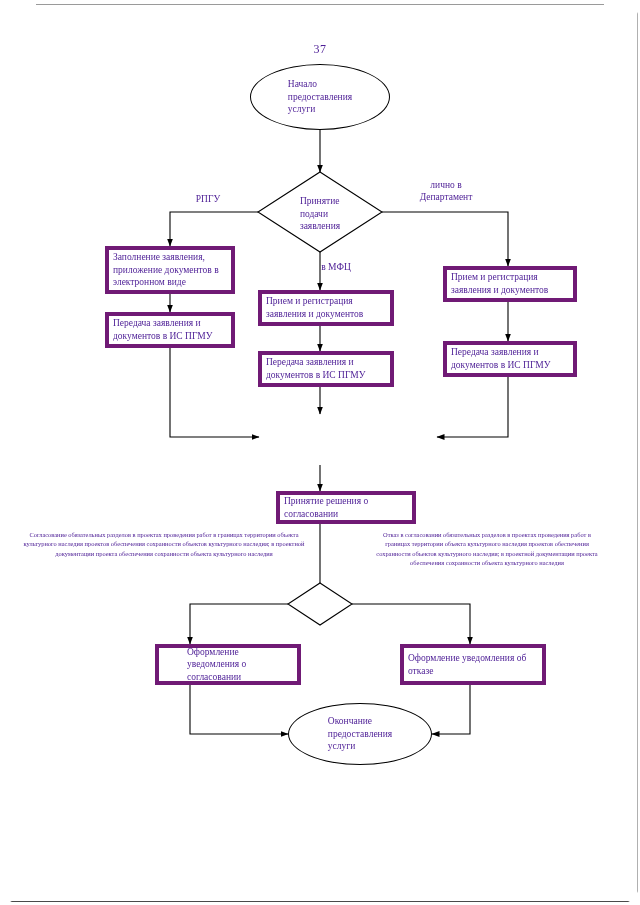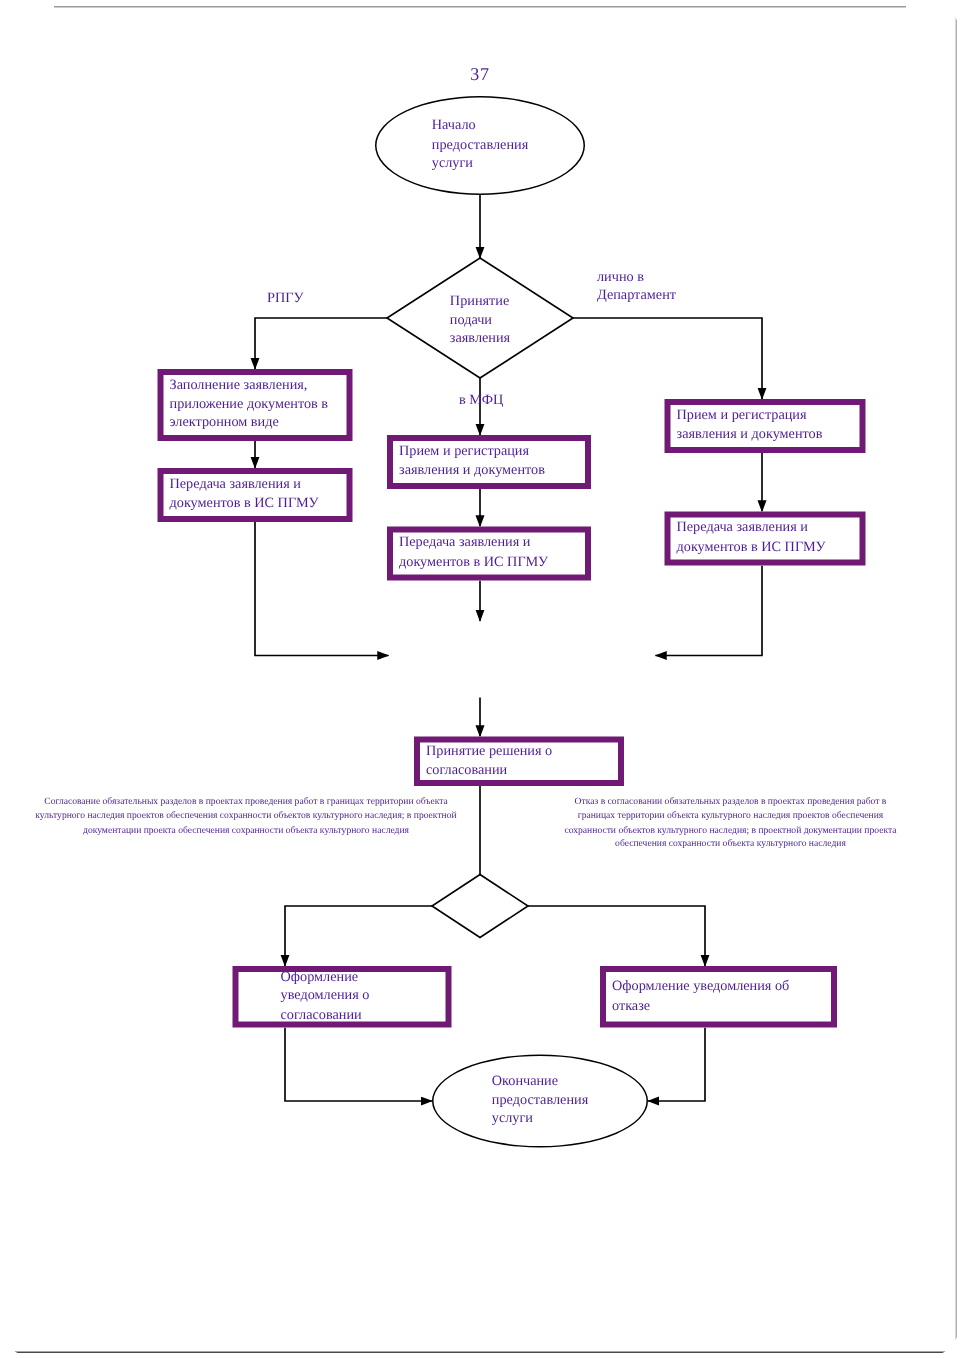--- a/index.html
+++ b/index.html
@@ -78,21 +78,21 @@
   }
   .ellipse {
     border: 1px solid #000;
     border-radius: 50%;
     background: #fff;
     font-size: 9.5px;
   }
   .edge-label {
     position: absolute;
     font-size: 9.5px;
-    text-align: left;
+    text-align: center;
     line-height: 1.25;
     background: transparent;
   }
   .annotation {
     position: absolute;
     font-size: 6.4px;
     line-height: 1.45;
     text-align: center;
   }
 </style>
@@ -194,21 +194,21 @@
   <div class="node box" style="left:276px; top:491px; width:140px; height:33px;">Принятие решения о согласовании</div>
 
   <div class="node" style="left:288px; top:588px; width:64px; height:32px; font-size:8px;"></div>
 
   <div class="annotation" style="left:18px; top:530px; width:292px;">Согласование обязательных разделов в проектах проведения работ в границах территории объекта культурного наследия проектов обеспечения сохранности объектов культурного наследия; в проектной документации проекта обеспечения сохранности объекта культурного наследия</div>
 
   <div class="annotation" style="left:372px; top:530px; width:230px;">Отказ в согласовании обязательных разделов в проектах проведения работ в границах территории объекта культурного наследия проектов обеспечения сохранности объектов культурного наследия; в проектной документации проекта обеспечения сохранности объекта культурного наследия</div>
 
   <div class="node box" style="left:155px; top:644px; width:146px; height:41px;padding-left:28px;">Оформление уведомления о согласовании</div>
 
-  <div class="node box" style="left:400px; top:644px; width:158px; height:41px;">Оформление уведомления об отказе</div>
+  <div class="node box" style="left:400px; top:644px; width:146px; height:41px;">Оформление уведомления об отказе</div>
 
   <div class="node ellipse" style="left:288px; top:703px; width:144px; height:62px;">
     <div>
       <div>Окончание</div>
       <div>предоставления</div>
       <div>услуги</div>
     </div>
   </div>
 
 </div>

